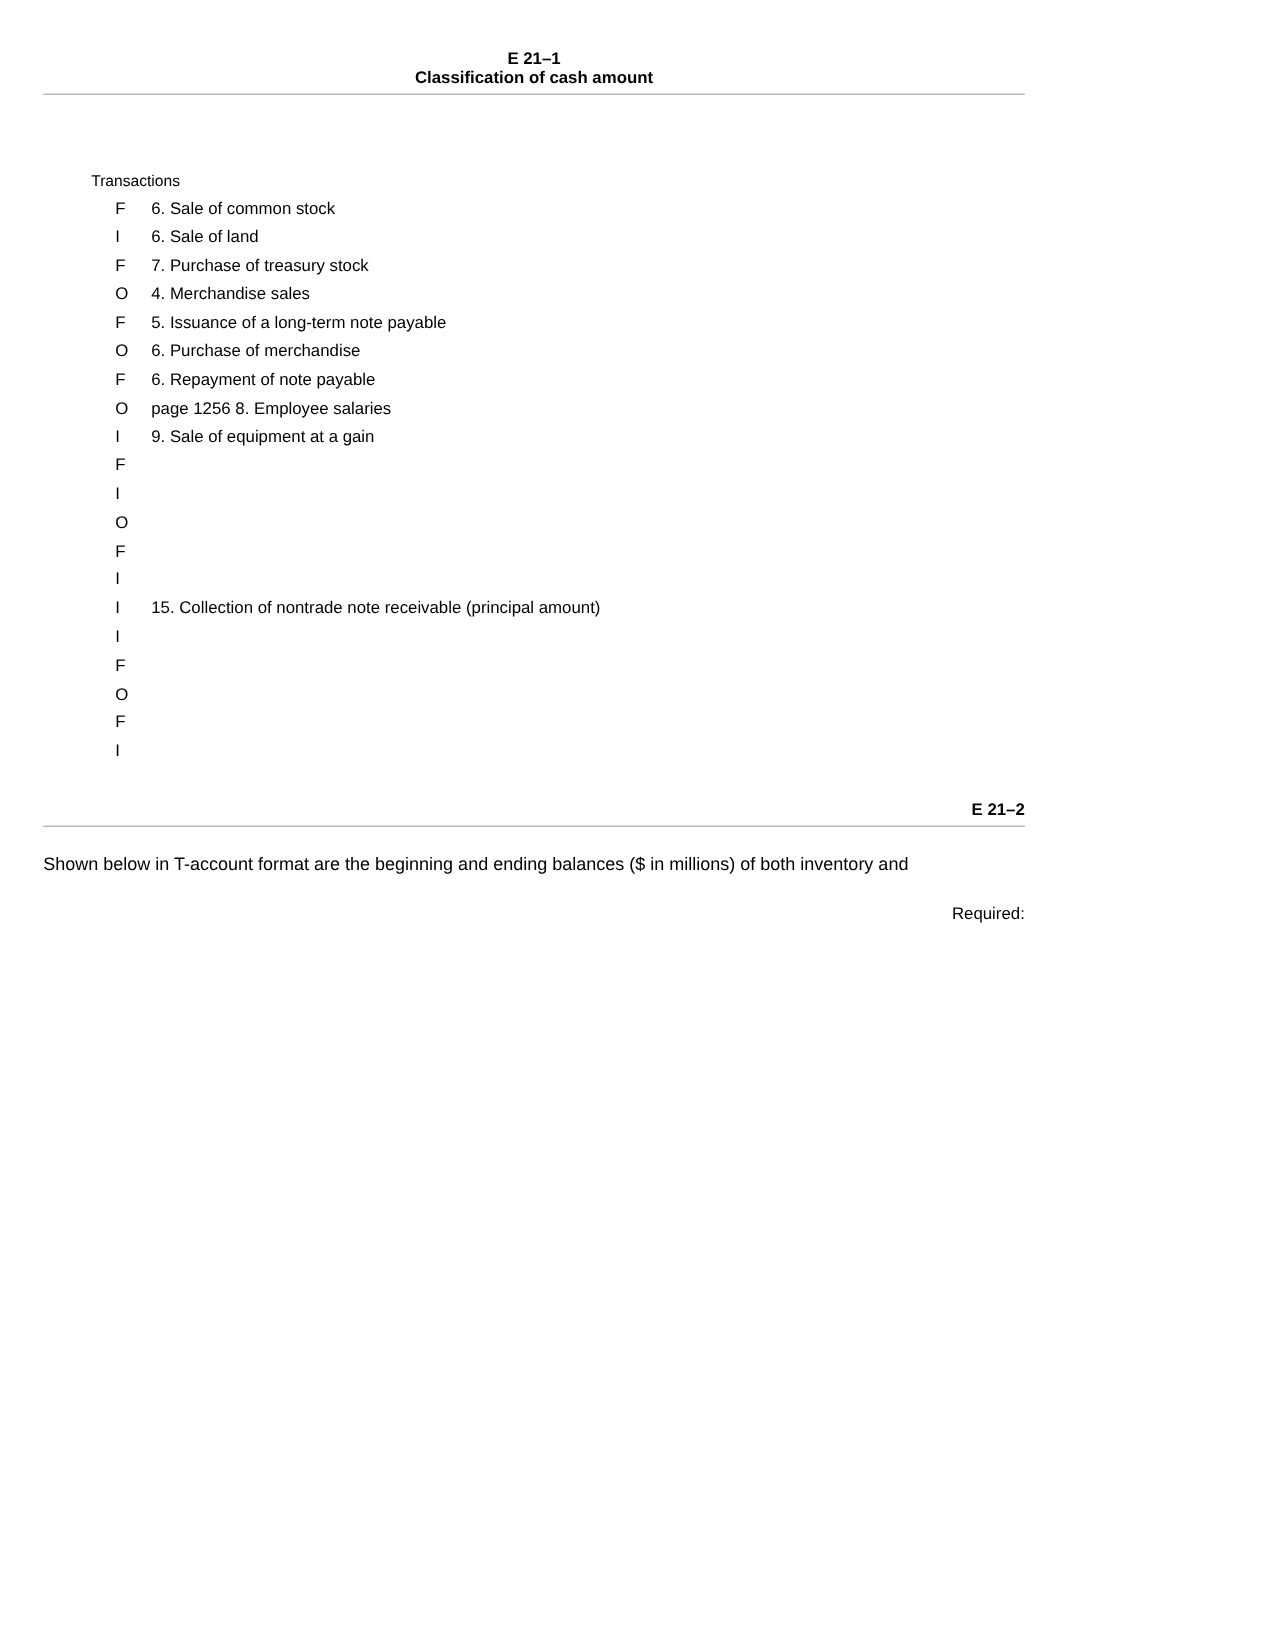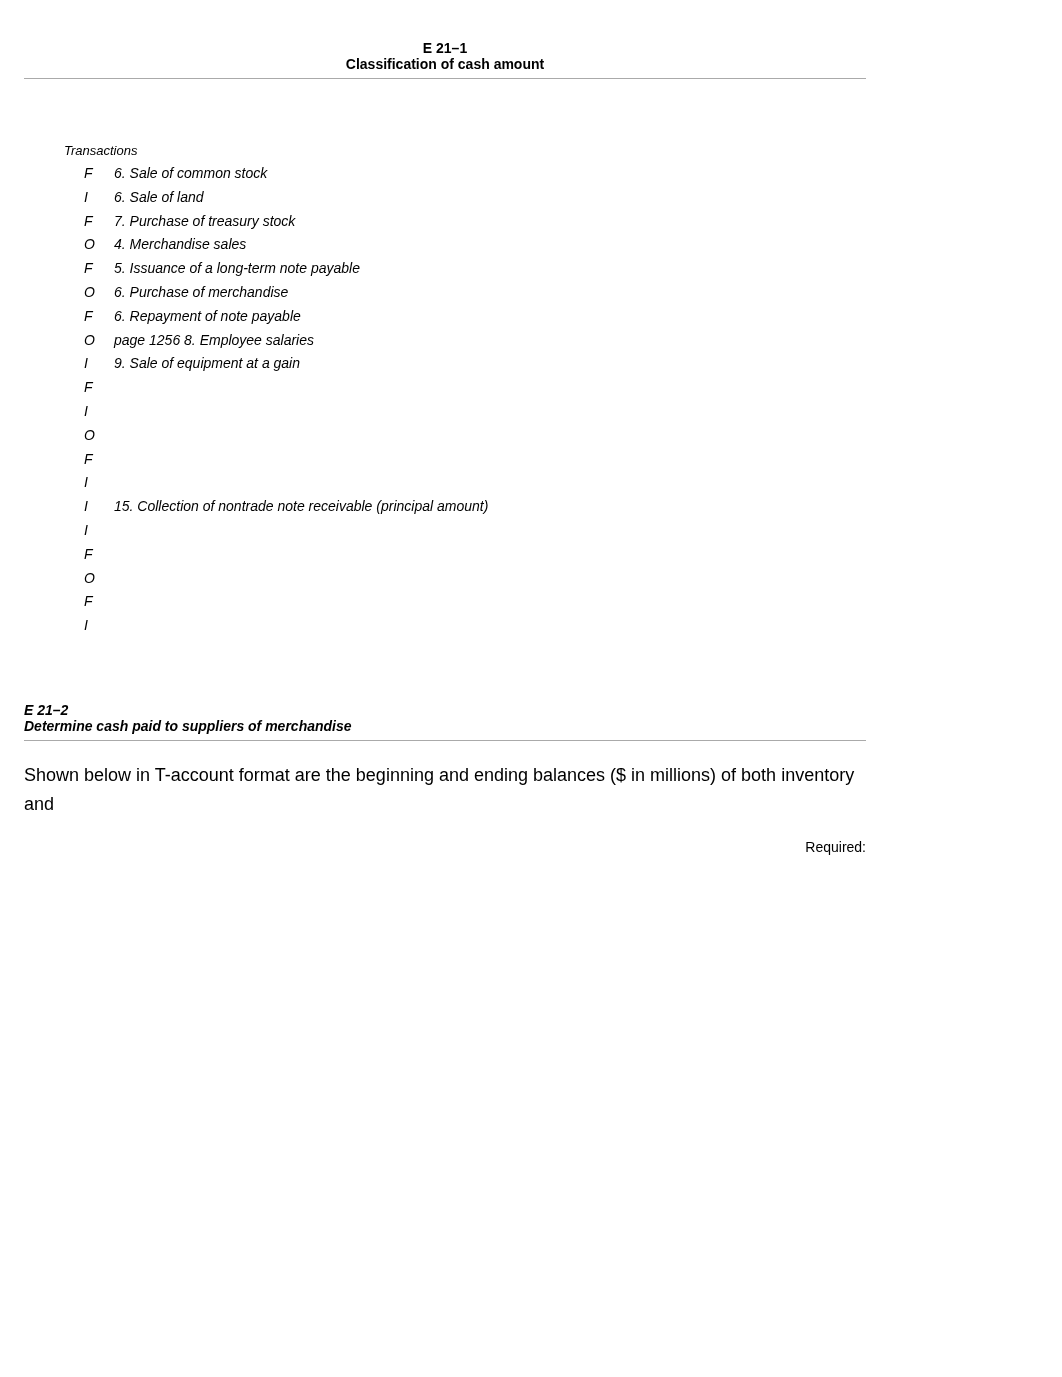--- a/index.html
+++ b/index.html
@@ -14,21 +14,21 @@
       font-size: 14px;
       color: #000000;
       width: 1062px;
       min-height: 1377px;
     }
 
     .page-container {
       width: 890px;
       min-height: 1377px;
       background: #ffffff;
-      padding: 40px 24px;
+      padding: 40px 36px;
     }
 
     .section-header {
       text-align: center;
       margin-bottom: 4px;
     }
 
     .section-title-line {
       font-weight: bold;
       font-size: 14px;
@@ -36,21 +36,20 @@
 
     .section-divider {
       border: none;
       border-top: 1px solid #aaa;
       margin: 6px 0 40px 0;
     }
 
     .transactions-section {
       margin-top: 64px;
       margin-left: 40px;
-      font-style: italic;
     }
 
     .transactions-label {
       font-size: 13px;
       margin-bottom: 4px;
     }
 
     .transaction-list {
       list-style: none;
       margin-left: 20px;
@@ -67,29 +66,28 @@
       width: 30px;
       font-weight: normal;
       flex-shrink: 0;
     }
 
     .item-text {
       flex: 1;
     }
 
     .section2-header {
-      text-align: left;
-      margin-top: 64px;
+      text-align: right;
+      margin-top: 28px;
       margin-bottom: 4px;
-      font-style: italic;
     }
 
     .body-text {
       margin-top: 20px;
-      font-size: 18px;
+      font-size: 15px;
       line-height: 1.6;
     }
 
     .required-label {
       margin-top: 20px;
       font-size: 14px;
       text-align: right;
     }
   </style>
 </head>
@@ -184,21 +182,20 @@
         </li>
         <li class="transaction-item">
           <span class="type-code">I</span>
           <span class="item-text"></span>
         </li>
       </ul>
   </div>
 
   <div class="section2-header">
     <div class="section-title-line">E 21–2</div>
-    <div class="section-title-line">Determine cash paid to suppliers of merchandise</div>
   </div>
   <hr class="section-divider" style="margin-bottom: 10px;">
 
   <div class="body-text">Shown below in T-account format are the beginning and ending balances ($ in millions) of both inventory and</div>
 
   <div class="required-label">Required:</div>
 
 </div>
 
 </body></html>

